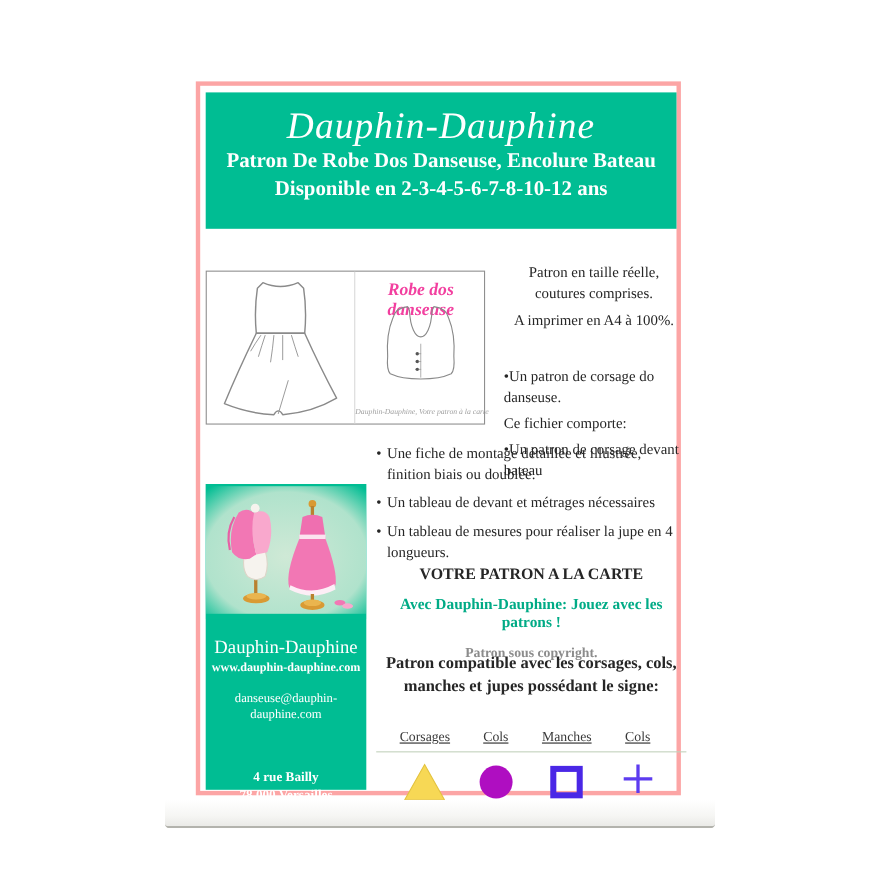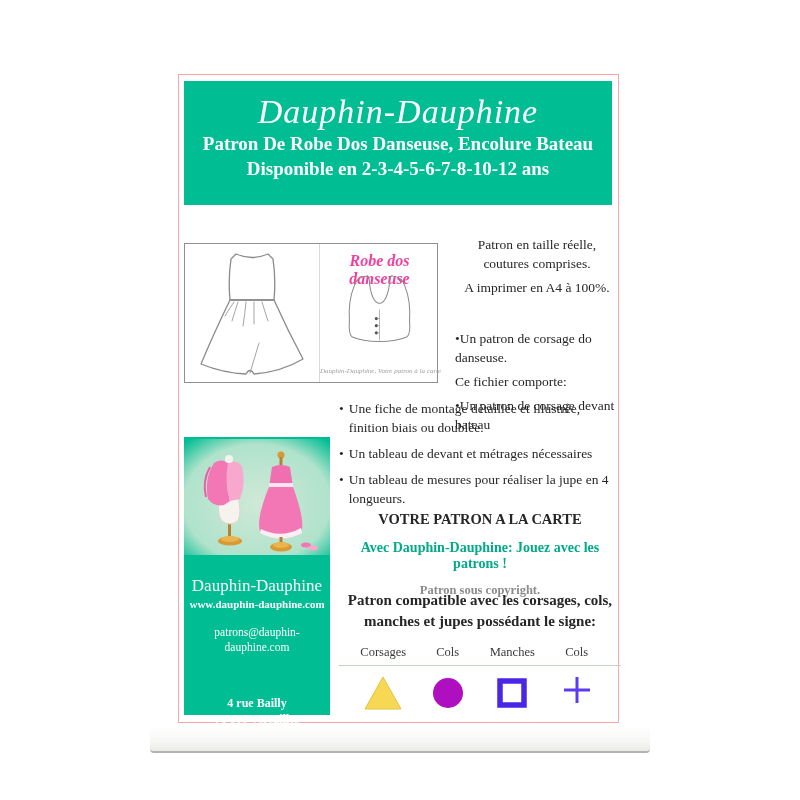--- a/index.html
+++ b/index.html
@@ -6,21 +6,21 @@
     --green:#00bd93; --light-green:#cfe9d6; --pink:#f23f9f; --tagline-green:#00ab86;
     --gray-text:#8c8c8c; --triangle-yellow:#f7d855; --circle-purple:#af0ec1;
     --square-violet:#4a27e6; --plus-violet:#5d3cf0; --rule-green:#c2d2bc;
   }
   *{margin:0;padding:0;box-sizing:border-box;}
   html,body{width:800px;height:800px;background:#ffffff;overflow:hidden;
     font-family:"Liberation Serif","DejaVu Serif",serif;color:#262626;}
   .stage{position:relative;width:800px;height:800px;}
 
   .sheet{position:absolute;left:178px;top:74px;width:441px;height:649px;
-    background:#fff;border:1px solid #fca5a5;}
+    background:#fff;border:4px solid #fca5a5;}
 
   
   .banner{position:absolute;left:5px;top:6px;width:428px;height:124px;
     background:var(--green);color:#fff;text-align:center;}
   .brand-script{font-style:italic;font-size:34px;margin-top:12px;letter-spacing:1px;}
   .subtitle{font-weight:bold;font-size:19px;line-height:25px;}
   .subtitle:first-of-type{margin-top:3px;}
 
   
   .frame{position:absolute;left:5px;top:168px;width:254px;height:140px;
@@ -57,21 +57,21 @@
     background:var(--green);color:#fff;text-align:center;}
   .illustration{display:block;}
   .contact-brand{font-size:17px;margin-top:16px;}
   .contact-website{font-size:11px;font-weight:bold;margin-top:2px;}
   .contact-email{font-size:11.5px;margin-top:15px;line-height:15px;}
   .contact-address{font-size:12px;font-weight:bold;margin-top:40px;line-height:16px;}
 
   
   .compat{position:absolute;left:160px;top:515px;width:282px;}
   .compat-heading{font-weight:bold;font-size:15px;line-height:21px;text-align:center;}
-  .compat-table{margin-top:13px;}
+  .compat-table{margin-top:28px;text-decoration:underline;}
   .col-headers{display:grid;grid-template-columns:repeat(4,1fr);padding:0 12px;}
   .col-headers div{text-align:center;font-size:12.5px;color:#3a3a3a;}
   .rule{border-top:1.5px solid var(--rule-green);margin-top:5px;}
   .symbols{display:grid;grid-template-columns:repeat(4,1fr);padding:0 12px;margin-top:8px;}
   .symbols .cell{display:flex;justify-content:center;align-items:flex-start;height:44px;}
 
   
   .bottom-band{position:absolute;left:150px;top:727px;width:500px;height:26px;
     background:linear-gradient(180deg,#ffffff 0%,#f6f6f4 60%,#eaeae7 100%);
     border-bottom:2px solid #b3b3ad;border-radius:0 0 4px 4px;}
@@ -174,21 +174,21 @@
         <path d="M77,92 Q97,102 117,91 L118,96 Q97,107 76,96 Z" fill="#fdeef6"></path>
         <rect x="95.5" y="100" width="3" height="8" fill="#b9812f"></rect>
         <ellipse cx="97" cy="110" rx="11" ry="4.5" fill="#d99a33"></ellipse>
         <ellipse cx="97" cy="108" rx="8" ry="3" fill="#eab54e"></ellipse>
         <ellipse cx="122" cy="108" rx="5" ry="2.5" fill="#f277b4"></ellipse>
         <ellipse cx="129" cy="111" rx="5" ry="2.5" fill="#f9a8cd"></ellipse>
       </svg>
       <div class="contact-brand">Dauphin-Dauphine</div>
       <div class="contact-website">www.dauphin-dauphine.com</div>
       <div class="contact-email">
-        <div>patrons@dauphin-</div>
+        <div>danseuse@dauphin-</div>
         <div>dauphine.com</div>
       </div>
       <div class="contact-address">
         <div>4 rue Bailly</div>
         <div>78 000 Versailles</div>
       </div>
     </aside>
 
     <div class="compat">
       <div class="compat-heading">

